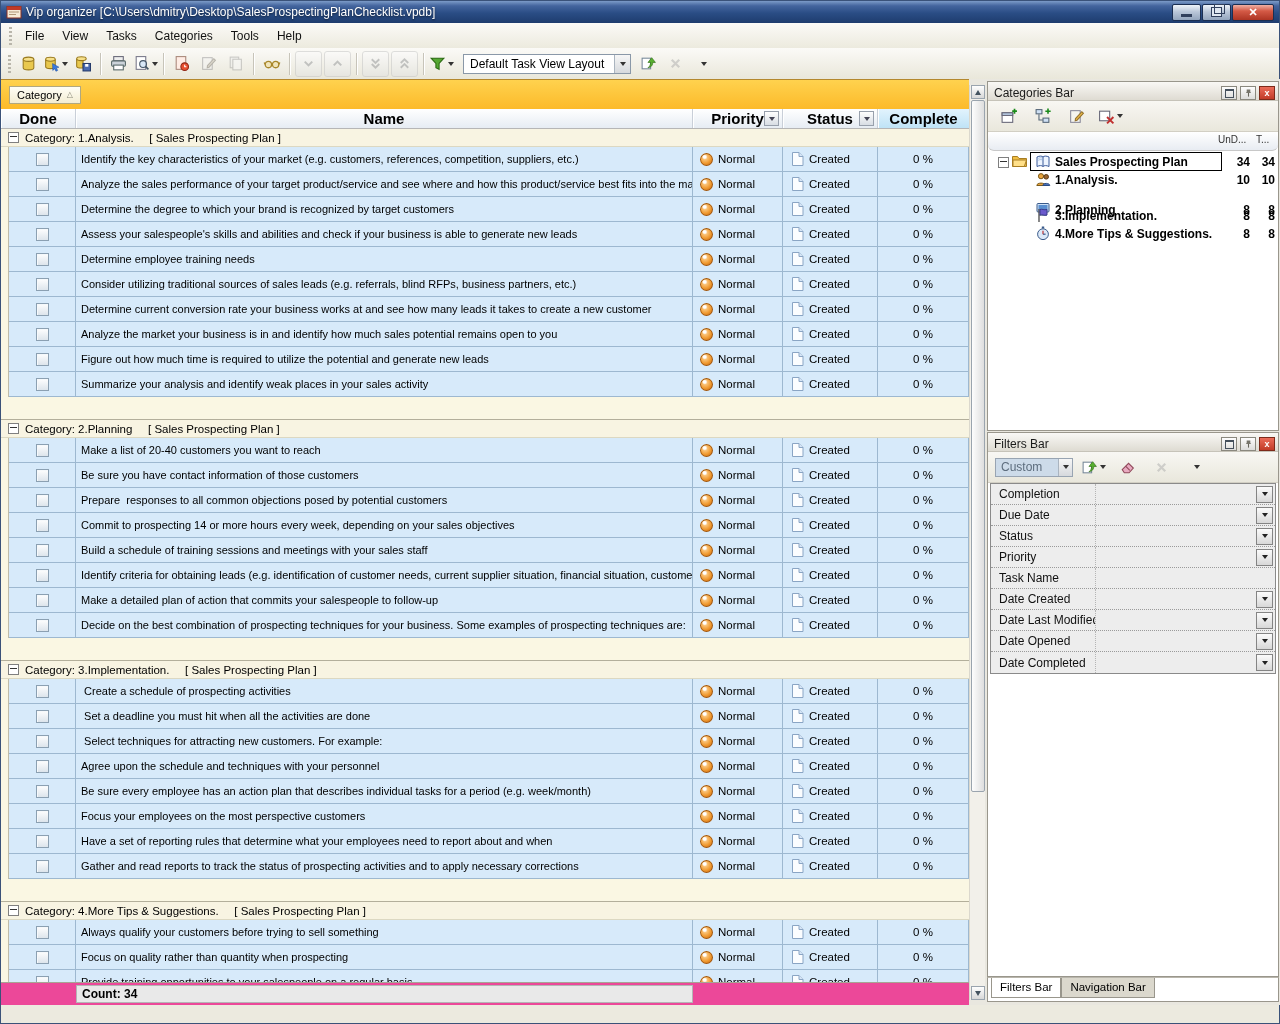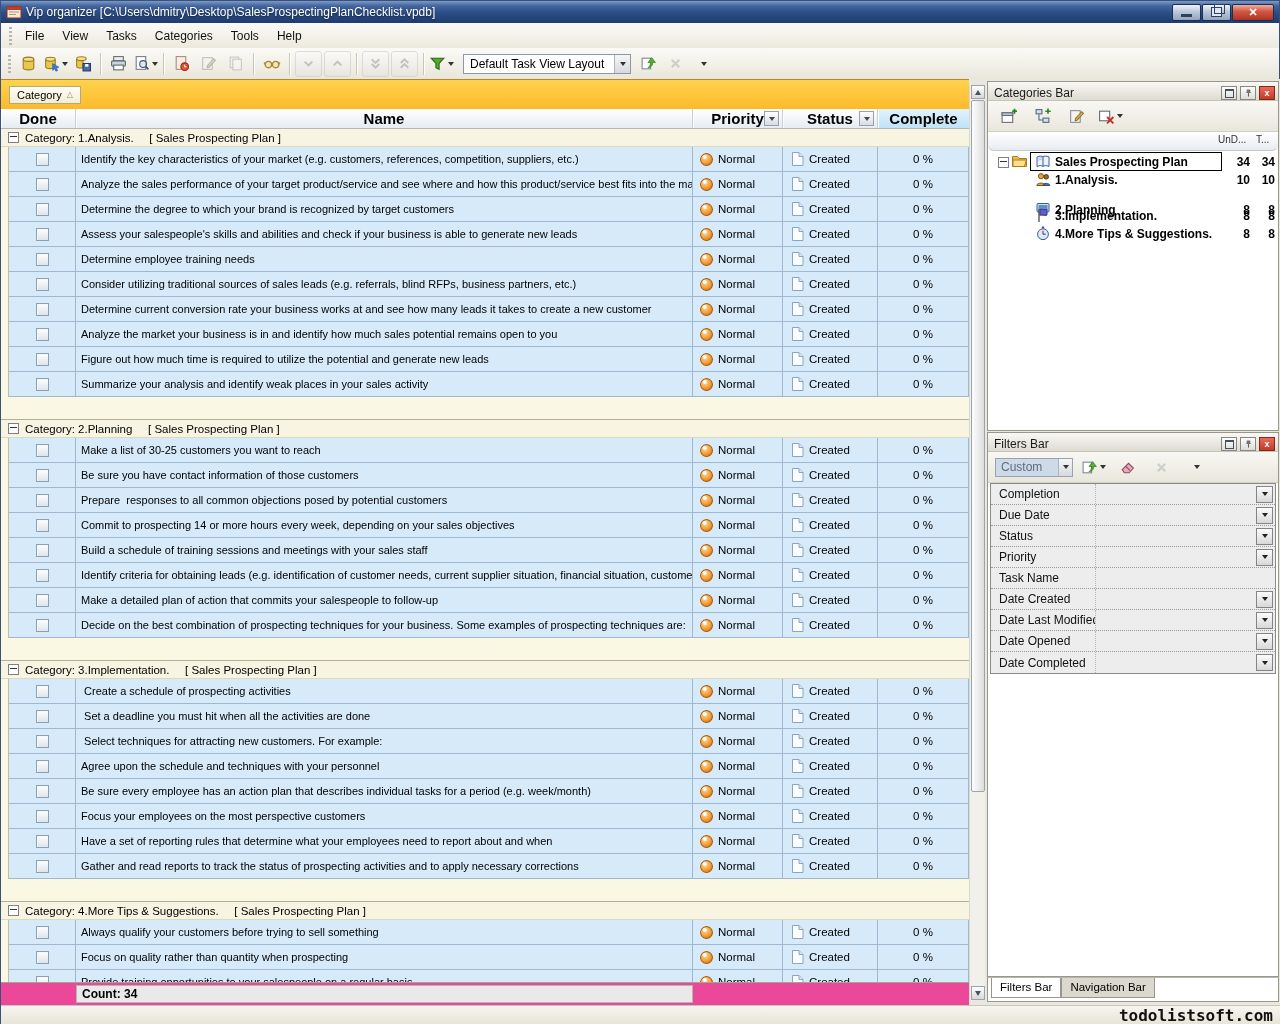--- a/index.html
+++ b/index.html
@@ -579,21 +579,21 @@
             </div>
           </div>
           <div class="gap-row"></div>
           <div class="group-hdr"><span class="exp"></span><span>Category: 2.Planning</span><span>   [ Sales Prospecting Plan ]</span></div>
           <div class="task-row">
             <div class="ind"></div>
             <div class="c-done">
               <span class="cb"></span>
             </div>
             <div class="c-name">
-              <span>Make a list of 30-25 customers you want to reach</span>
+              <span>Make a list of 20-40 customers you want to reach</span>
             </div>
             <div class="c-pri">
               <span class="ball"></span>
               <span>Normal</span>
             </div>
             <div class="c-status">
               <span>
                 <svg width="13" height="14" viewBox="0 0 13 14">
                   <path d="M1.5.5H8l4 4v9H1.5z" fill="#fbfdff" stroke="#8aa5c4"></path>
                   <path d="M8 .5v4h4" fill="#d7e6f7" stroke="#8aa5c4"></path>
@@ -1326,16 +1326,13 @@
           </div>
       </div>
 
       <div class="tabs" id="panel-tabs">
           <span class="tab active">Filters Bar</span>
           <span class="tab">Navigation Bar</span>
         </div>
     </div>
   </div>
 
-  <div class="statusbar">
-    <span>todolistsoft.com</span>
-  </div>
 </div>
 
 </body></html>

